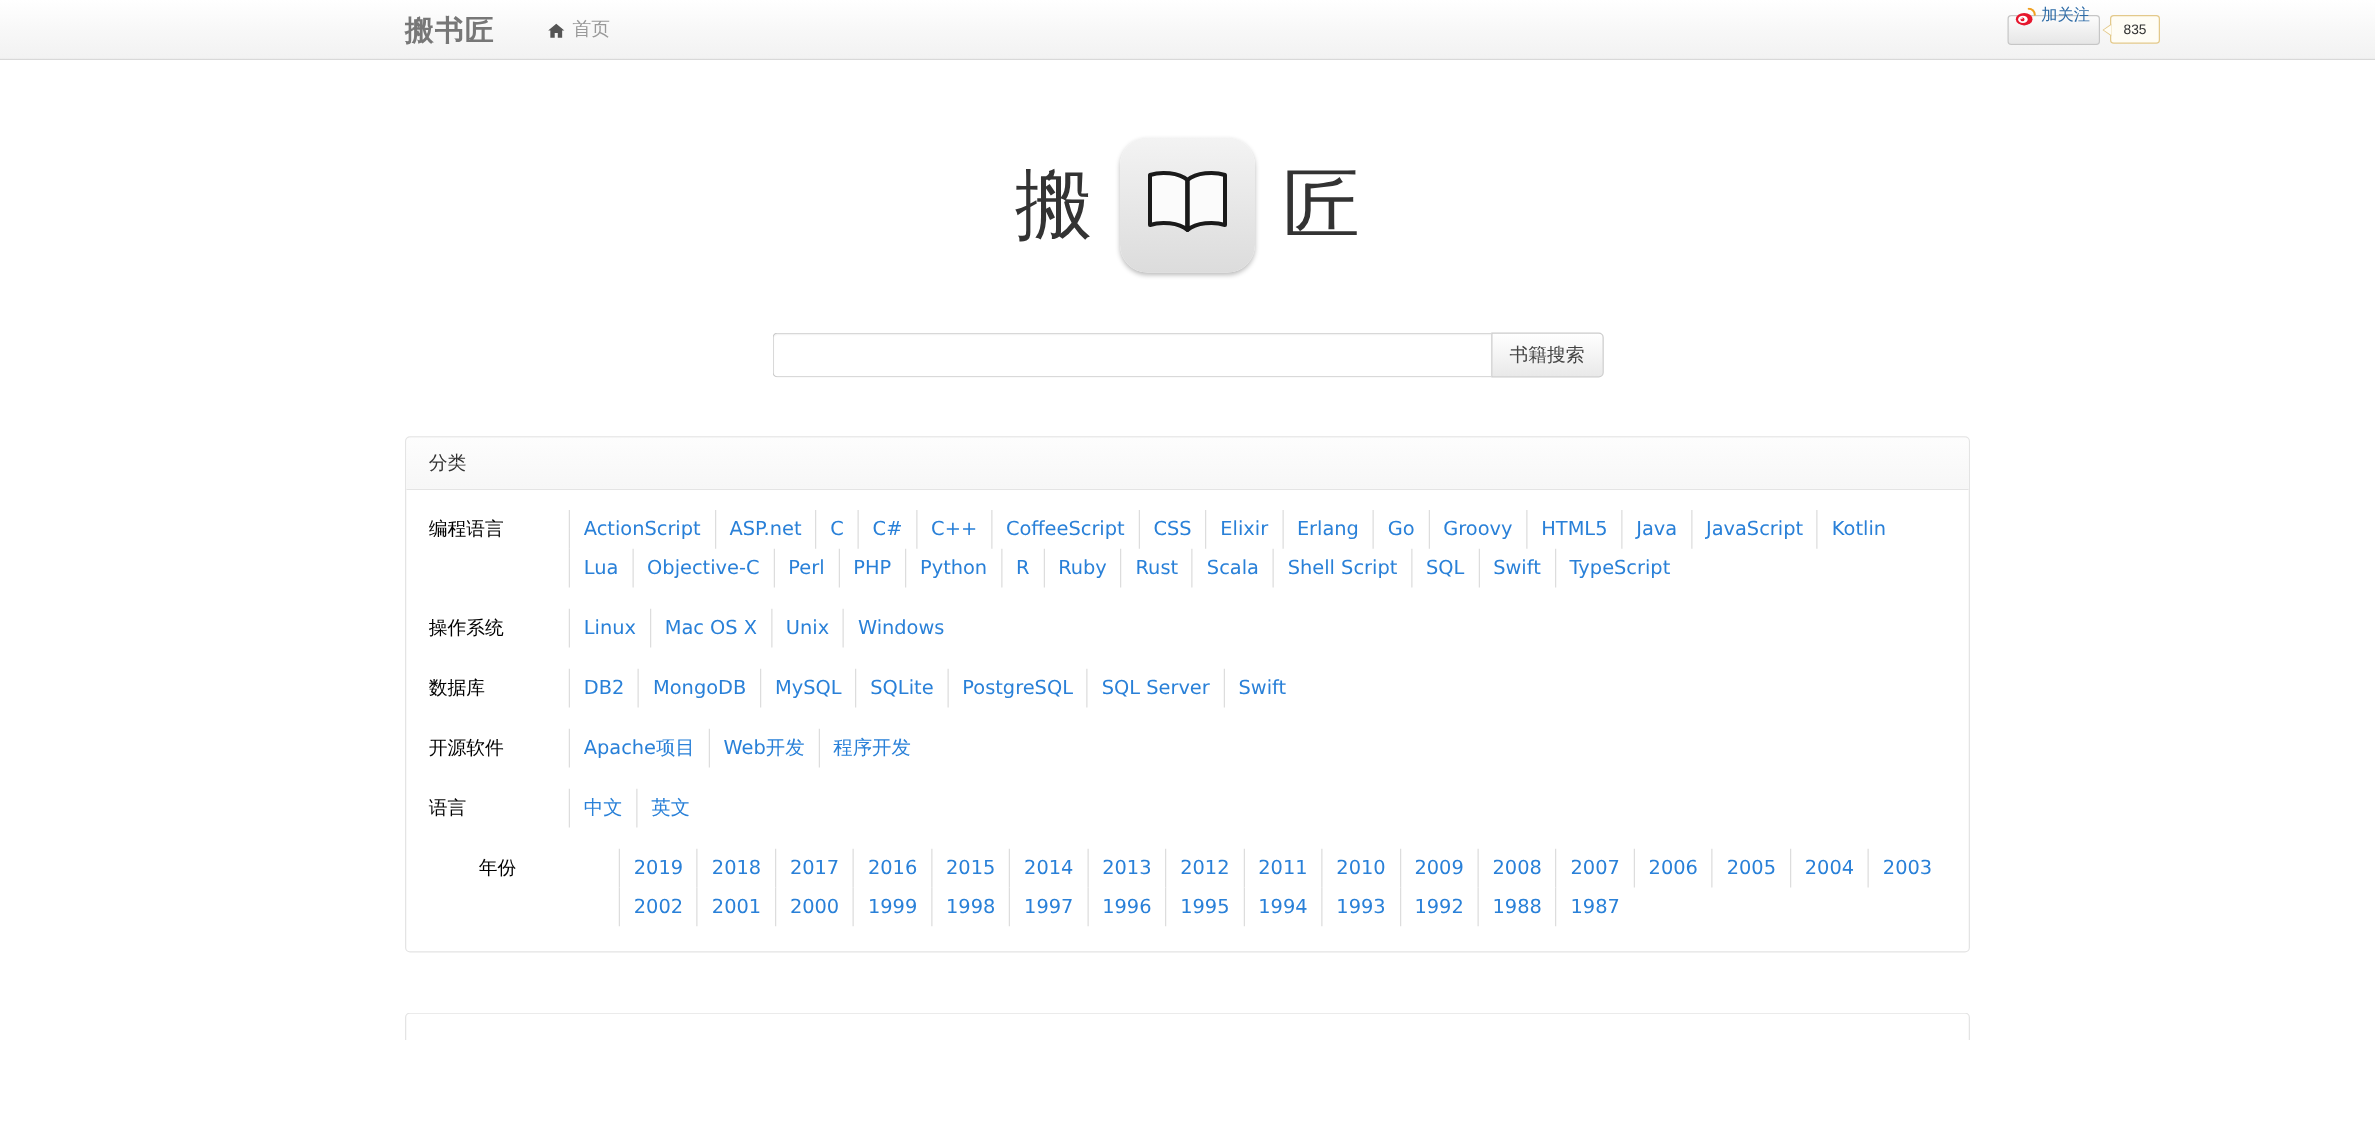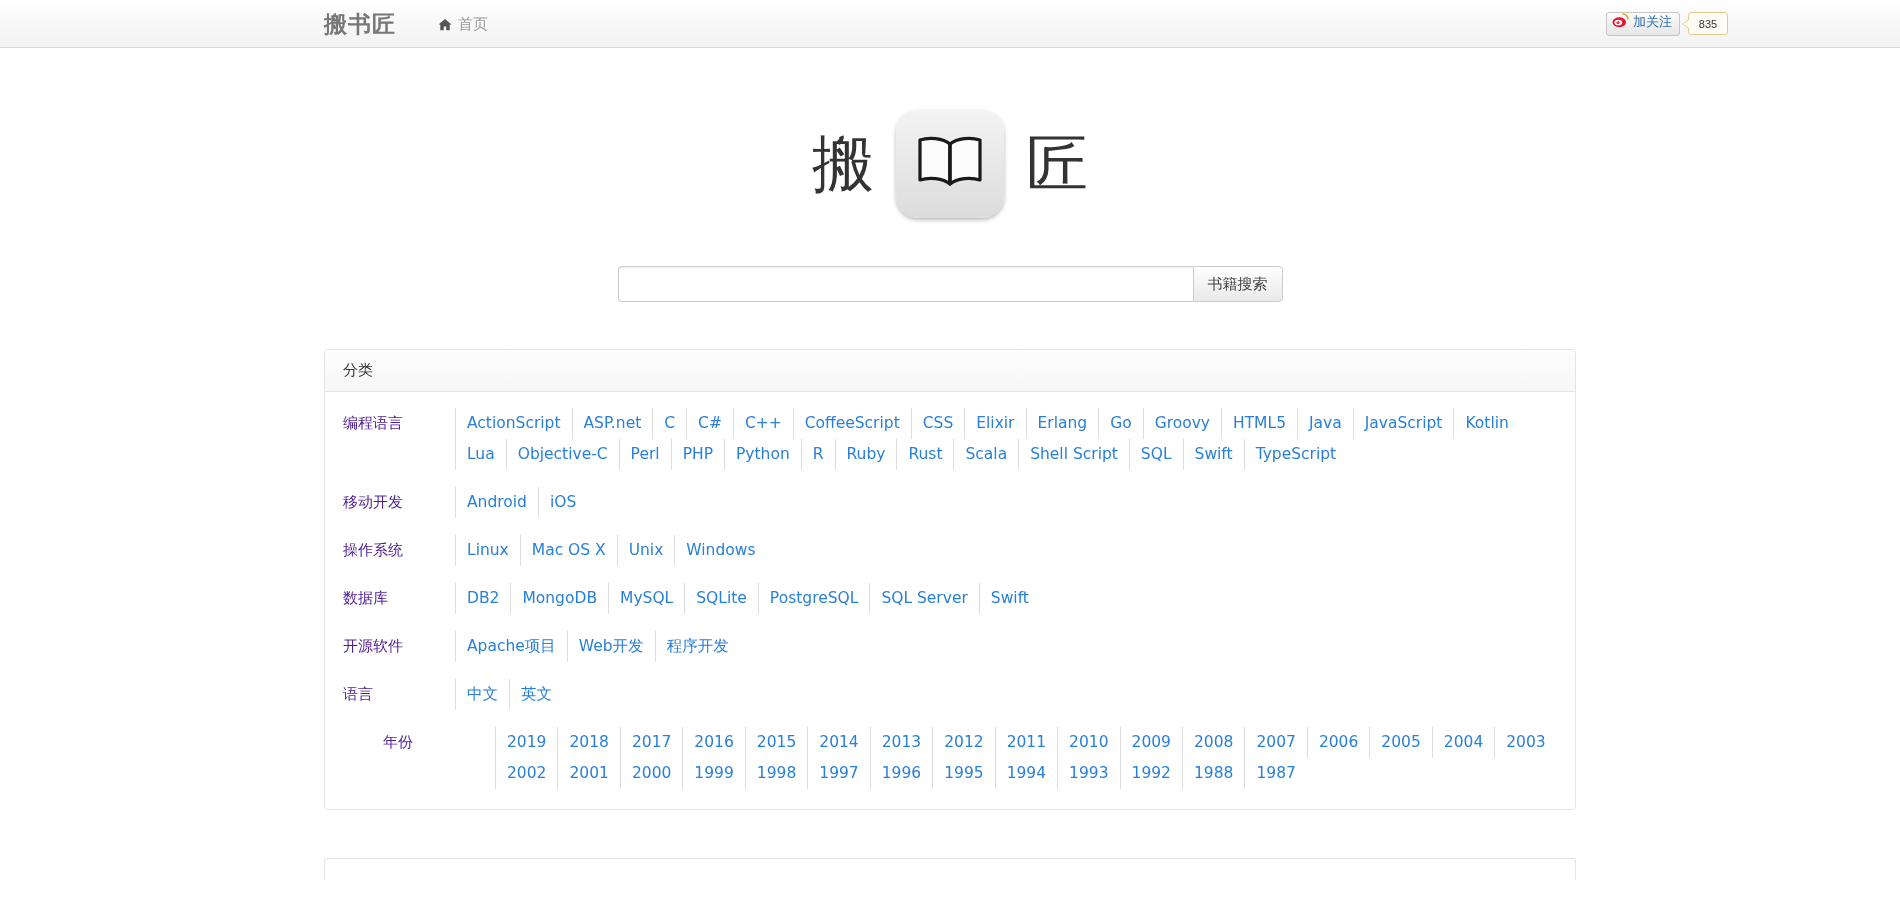--- a/index.html
+++ b/index.html
@@ -51,21 +51,21 @@
 
   .nav-right {
     position: absolute;
     right: -152px;
     top: 10px;
     display: flex;
     align-items: center;
   }
   .weibo-btn {
     display: inline-flex;
-    align-items: flex-start;
+    align-items: flex-end;
     gap: 4px;
     height: 24px;
     padding: 0 7px 14px 5px;
     background: linear-gradient(to bottom, #fcfcfc 0%, #e6e6e6 100%);
     border: 1px solid #c6c6c6;
     border-radius: 3px;
     font-size: 13px;
     color: #2f6ca7;
     text-decoration: none;
     cursor: pointer;
@@ -196,21 +196,21 @@
   .cat-row {
     display: flex;
     align-items: flex-start;
     margin-bottom: 17px;
   }
   .cat-row:last-child { margin-bottom: 2px; margin-left: 40px; }
   .cat-label {
     width: 112px;
     flex: 0 0 112px;
     font-size: 15px;
-    color: #4c1d95;
+    color: #000000;
     line-height: 31px;
     font-family: "DejaVu Sans", "Liberation Sans", sans-serif;
   }
   .cat-links {
     flex: 1;
     display: flex;
     flex-wrap: wrap;
     align-items: center;
   }
   .cat-link {
@@ -319,27 +319,20 @@
             <a class="cat-link" href="#">PHP</a>
             <a class="cat-link" href="#">Python</a>
             <a class="cat-link" href="#">R</a>
             <a class="cat-link" href="#">Ruby</a>
             <a class="cat-link" href="#">Rust</a>
             <a class="cat-link" href="#">Scala</a>
             <a class="cat-link" href="#">Shell Script</a>
             <a class="cat-link" href="#">SQL</a>
             <a class="cat-link" href="#">Swift</a>
             <a class="cat-link" href="#">TypeScript</a>
-          </div>
-        </div>
-        <div class="cat-row">
-          <div class="cat-label">移动开发</div>
-          <div class="cat-links">
-            <a class="cat-link" href="#">Android</a>
-            <a class="cat-link" href="#">iOS</a>
           </div>
         </div>
         <div class="cat-row">
           <div class="cat-label">操作系统</div>
           <div class="cat-links">
             <a class="cat-link" href="#">Linux</a>
             <a class="cat-link" href="#">Mac OS X</a>
             <a class="cat-link" href="#">Unix</a>
             <a class="cat-link" href="#">Windows</a>
           </div>

